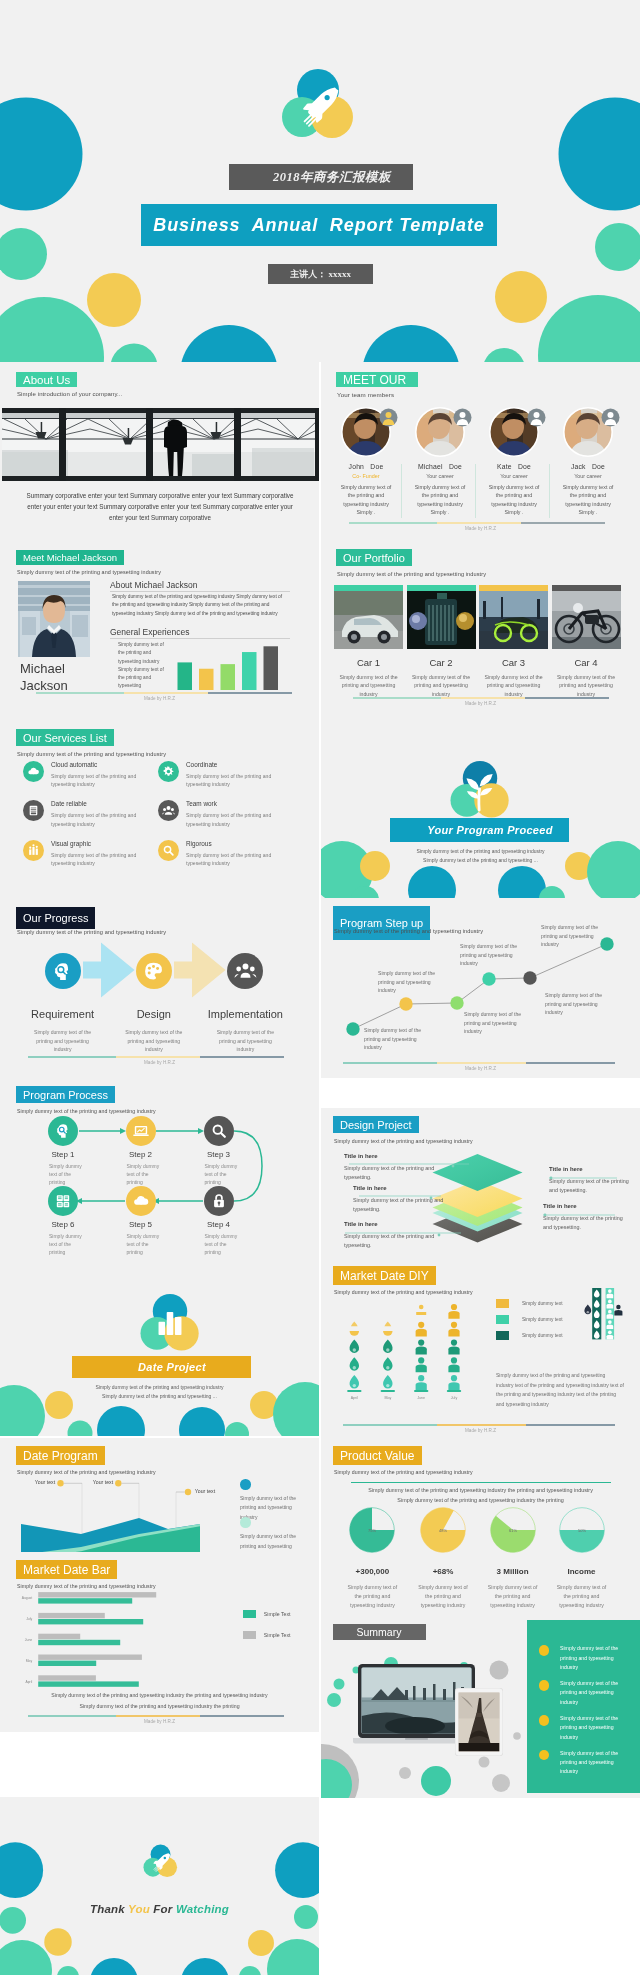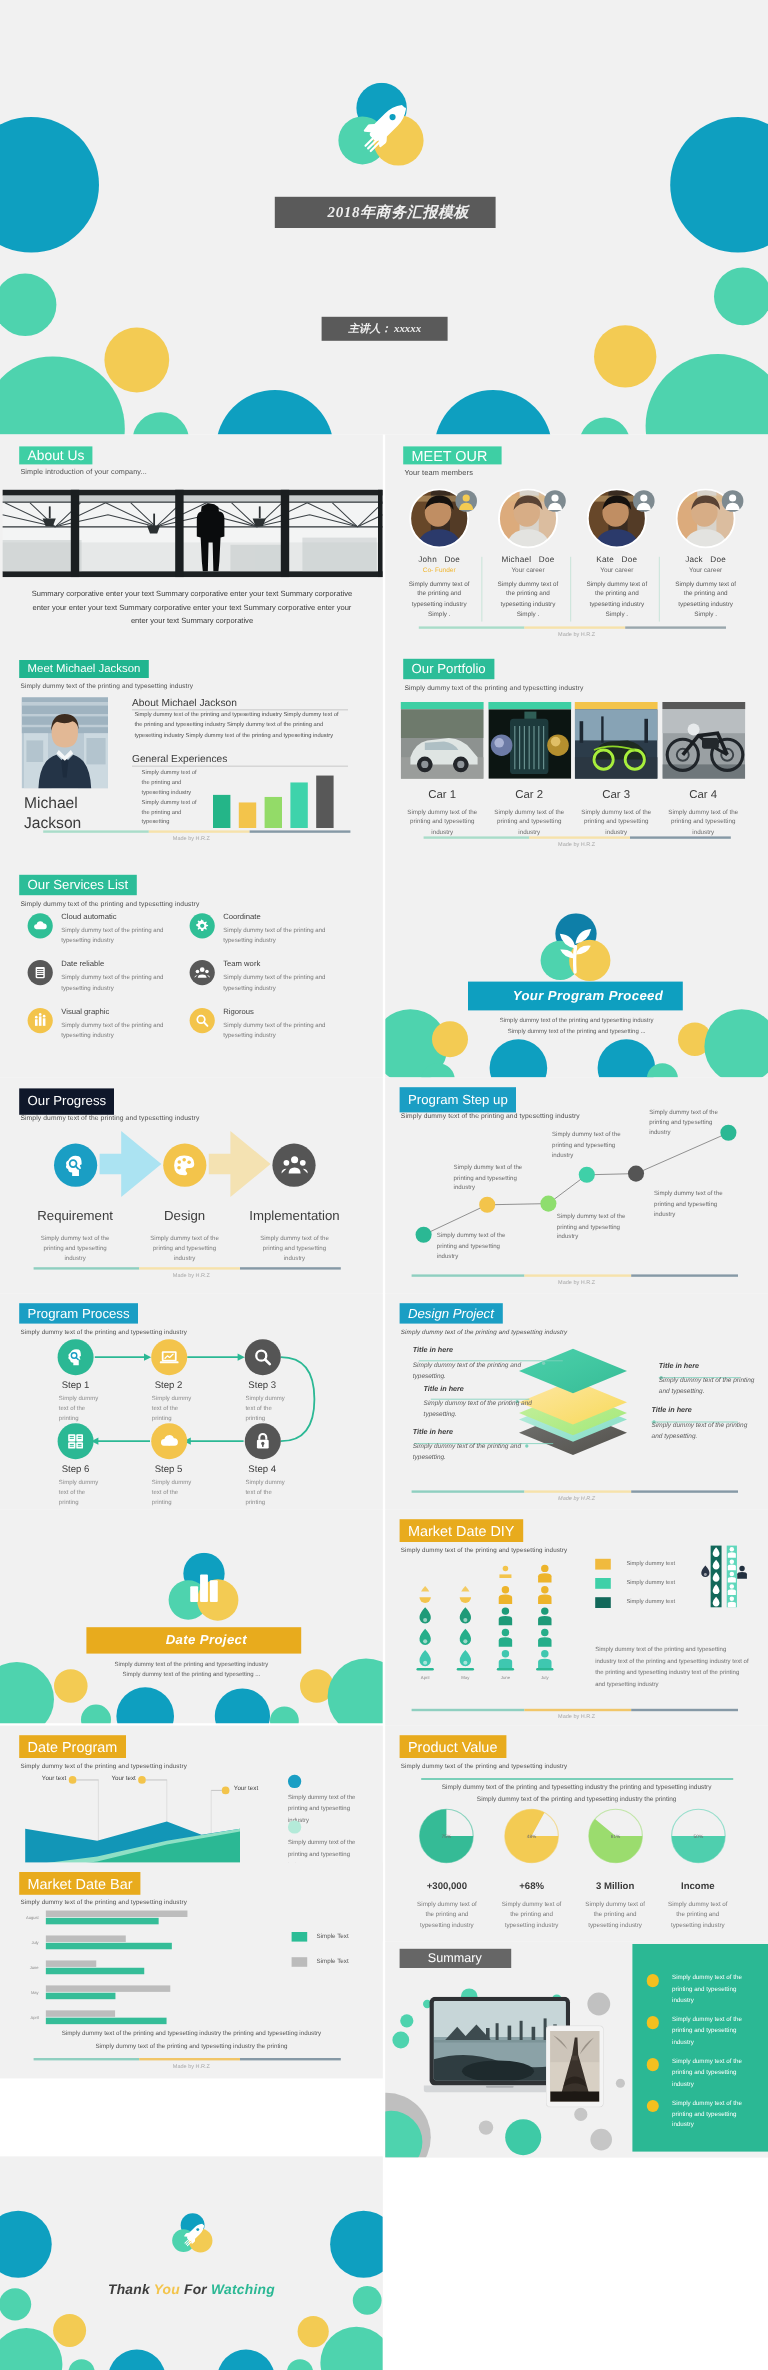--- a/index.html
+++ b/index.html
@@ -15,21 +15,21 @@
   .cover-badge{position:absolute;left:229px;top:164px;width:184px;height:26px;background:#5a5a5a;
     display:flex;align-items:center;justify-content:center;}
   .cover-badge span{color:#efefef;font-size:12.5px;font-style:italic;font-weight:bold;letter-spacing:.5px;
     font-family:"Liberation Serif",serif;margin-left:22px;}
   .cover-bar{position:absolute;left:141px;top:204px;width:356px;height:42px;background:#0e9fc0;
     display:flex;align-items:center;justify-content:center;}
   .cover-bar span{color:#ffffff;font-size:18px;font-style:italic;font-weight:bold;letter-spacing:.9px;
     white-space:pre;}
   .cover-presenter{position:absolute;left:268px;top:264px;width:105px;height:20px;background:#5a5a5a;
     display:flex;align-items:center;justify-content:center;}
-  .cover-presenter span{color:#efefef;font-size:9px;font-style:italic;font-weight:bold;
+  .cover-presenter span{color:#efefef;font-size:9px;font-weight:bold;
     font-family:"Liberation Serif",serif;}
 
   
   .L{left:0;width:319px;}
   .R{left:321px;width:319px;}
   .tagbox{position:absolute;display:flex;align-items:center;padding:0 7px;color:#fff;font-size:11.5px;}
   .subtxt{position:absolute;font-size:6px;color:#4d4d4d;letter-spacing:.1px;}
   .mb{position:absolute;font-size:4.5px;color:#a8a8a8;text-align:center;width:100%;left:0;}
 
   
@@ -92,21 +92,21 @@
 
   
   .s-proc{top:1078px;height:180px;}
   .procstep{position:absolute;width:78px;}
   .procstep .ic{position:absolute;left:24px;top:0;width:30px;height:30px;border-radius:50%;
     display:flex;align-items:center;justify-content:center;}
   .procstep .pl{position:absolute;left:0;top:34px;width:78px;text-align:center;font-size:8px;color:#3d3d3d;}
   .procstep .pd{position:absolute;left:25px;top:46px;width:34px;font-size:5px;color:#8b8b8b;line-height:8.2px;}
 
   
-  .s-dsn{top:1078px;height:180px;font-style:italic;}
+  .s-dsn{top:1108px;height:180px;}
   .callout{position:absolute;}
   .callout .cth{font-size:6px;font-weight:bold;color:#3a3a3a;}
   .callout .cdl{font-size:5.4px;color:#5c5c5c;line-height:9px;margin-top:5px;}
 
   
   .s-diy{top:1258px;height:180px;}
   .lgitem{position:absolute;display:flex;align-items:center;}
   .lgitem i{display:block;width:13px;height:9px;}
   .lgitem span{font-size:4.8px;color:#666;margin-left:13px;}
   .diybody{position:absolute;left:175px;top:113px;width:128px;font-size:5px;color:#6f6f6f;line-height:9.5px;}
@@ -169,20 +169,23 @@
       <circle cx="51" cy="48" r="21" fill="#f3cb53"></circle>
       <g transform="translate(11.5,10.5) scale(0.78)">
       <path d="M54.4 10.2c-7.0 1.0 -13.2 4.2 -17.8 8.8L25.0 30.6l-4.9 0.3c-1.0 0.06 -1.9 0.55 -2.5 1.35l-3.7 4.7c-0.55 0.7 -0.1 1.7 0.8 1.8l6.4 0.7 -0.3 0.3c-1.05 1.05 -1.05 2.75 0 3.8l4.6 4.6c1.05 1.05 2.75 1.05 3.8 0l0.3 -0.3 0.7 6.4c0.1 0.9 1.1 1.35 1.8 0.8l4.7 -3.7c0.8 -0.6 1.29 -1.5 1.35 -2.5l0.3 -4.9 11.6 -11.6c4.6 -4.6 7.8 -10.8 8.8 -17.8 0.13 -0.9 -0.6 -1.63 -1.5 -1.5z" fill="#ffffff"></path>
       <circle cx="44.4" cy="23.2" r="3.3" fill="#0e9fc0"></circle>
       <path d="M24.3 45.0 L15.5 53.8 M27.1 47.8 L18.3 56.6 M29.9 50.6 L21.1 59.4" stroke="#ffffff" stroke-width="2.3" stroke-linecap="round" fill="none"></path>
       </g>
       </g>
     </svg>
     <div class="cover-badge">
         <span>2018年商务汇报模板</span>
+      </div>
+    <div class="cover-bar">
+        <span>Business  Annual  Report Template</span>
       </div>
     <div class="cover-presenter">
         <span>主讲人： xxxxx</span>
       </div>
   </div>
 
   <div class="slide L s-about">
     <div class="tagbox" style="left:16px;top:10px;height:15px;background:#3ecfa4;">
         <span>About Us</span>
       </div>
@@ -651,21 +654,21 @@
       </div>
     <div class="bottombar" style="left:28px;top:158px;width:256px;">
       <i style="width:88px;background:#8fcfc0;"></i>
         <i style="width:84px;background:#f6e2ab;"></i>
         <i style="width:84px;background:#8699a6;"></i>
     </div>
     <div class="mb" style="top:162px;font-size:4.6px;">Made by H.R.Z</div>
   </div>
 
   <div class="slide R s-step">
-    <div class="tagbox" style="left:12px;top:8px;height:21px;background:#1a9ec4;font-size:11px;">
+    <div class="tagbox" style="left:12px;top:8px;height:34px;background:#1a9ec4;font-size:11px;">
         <span>Program Step up</span>
       </div>
     <div class="subtxt" style="left:13px;top:30px;font-size:5.6px;">Simply dummy text of the printing and typesetting industry</div>
     <svg style="position:absolute;left:0;top:0;" width="319" height="180" viewBox="0 0 319 180" id="step-chart">
         <polyline points="32,131 85,106 136,105 168,81 209,80 286,46" fill="none" stroke="#8c8c8c" stroke-width="0.8"></polyline>
         <circle cx="32" cy="131" r="6.7" fill="#2bb894"></circle>
         <circle cx="85" cy="106" r="6.7" fill="#f3c44b"></circle>
         <circle cx="136" cy="105" r="6.7" fill="#8ede6e"></circle>
         <circle cx="168" cy="81" r="6.7" fill="#3fd0a8"></circle>
         <circle cx="209" cy="80" r="6.7" fill="#555555"></circle>

